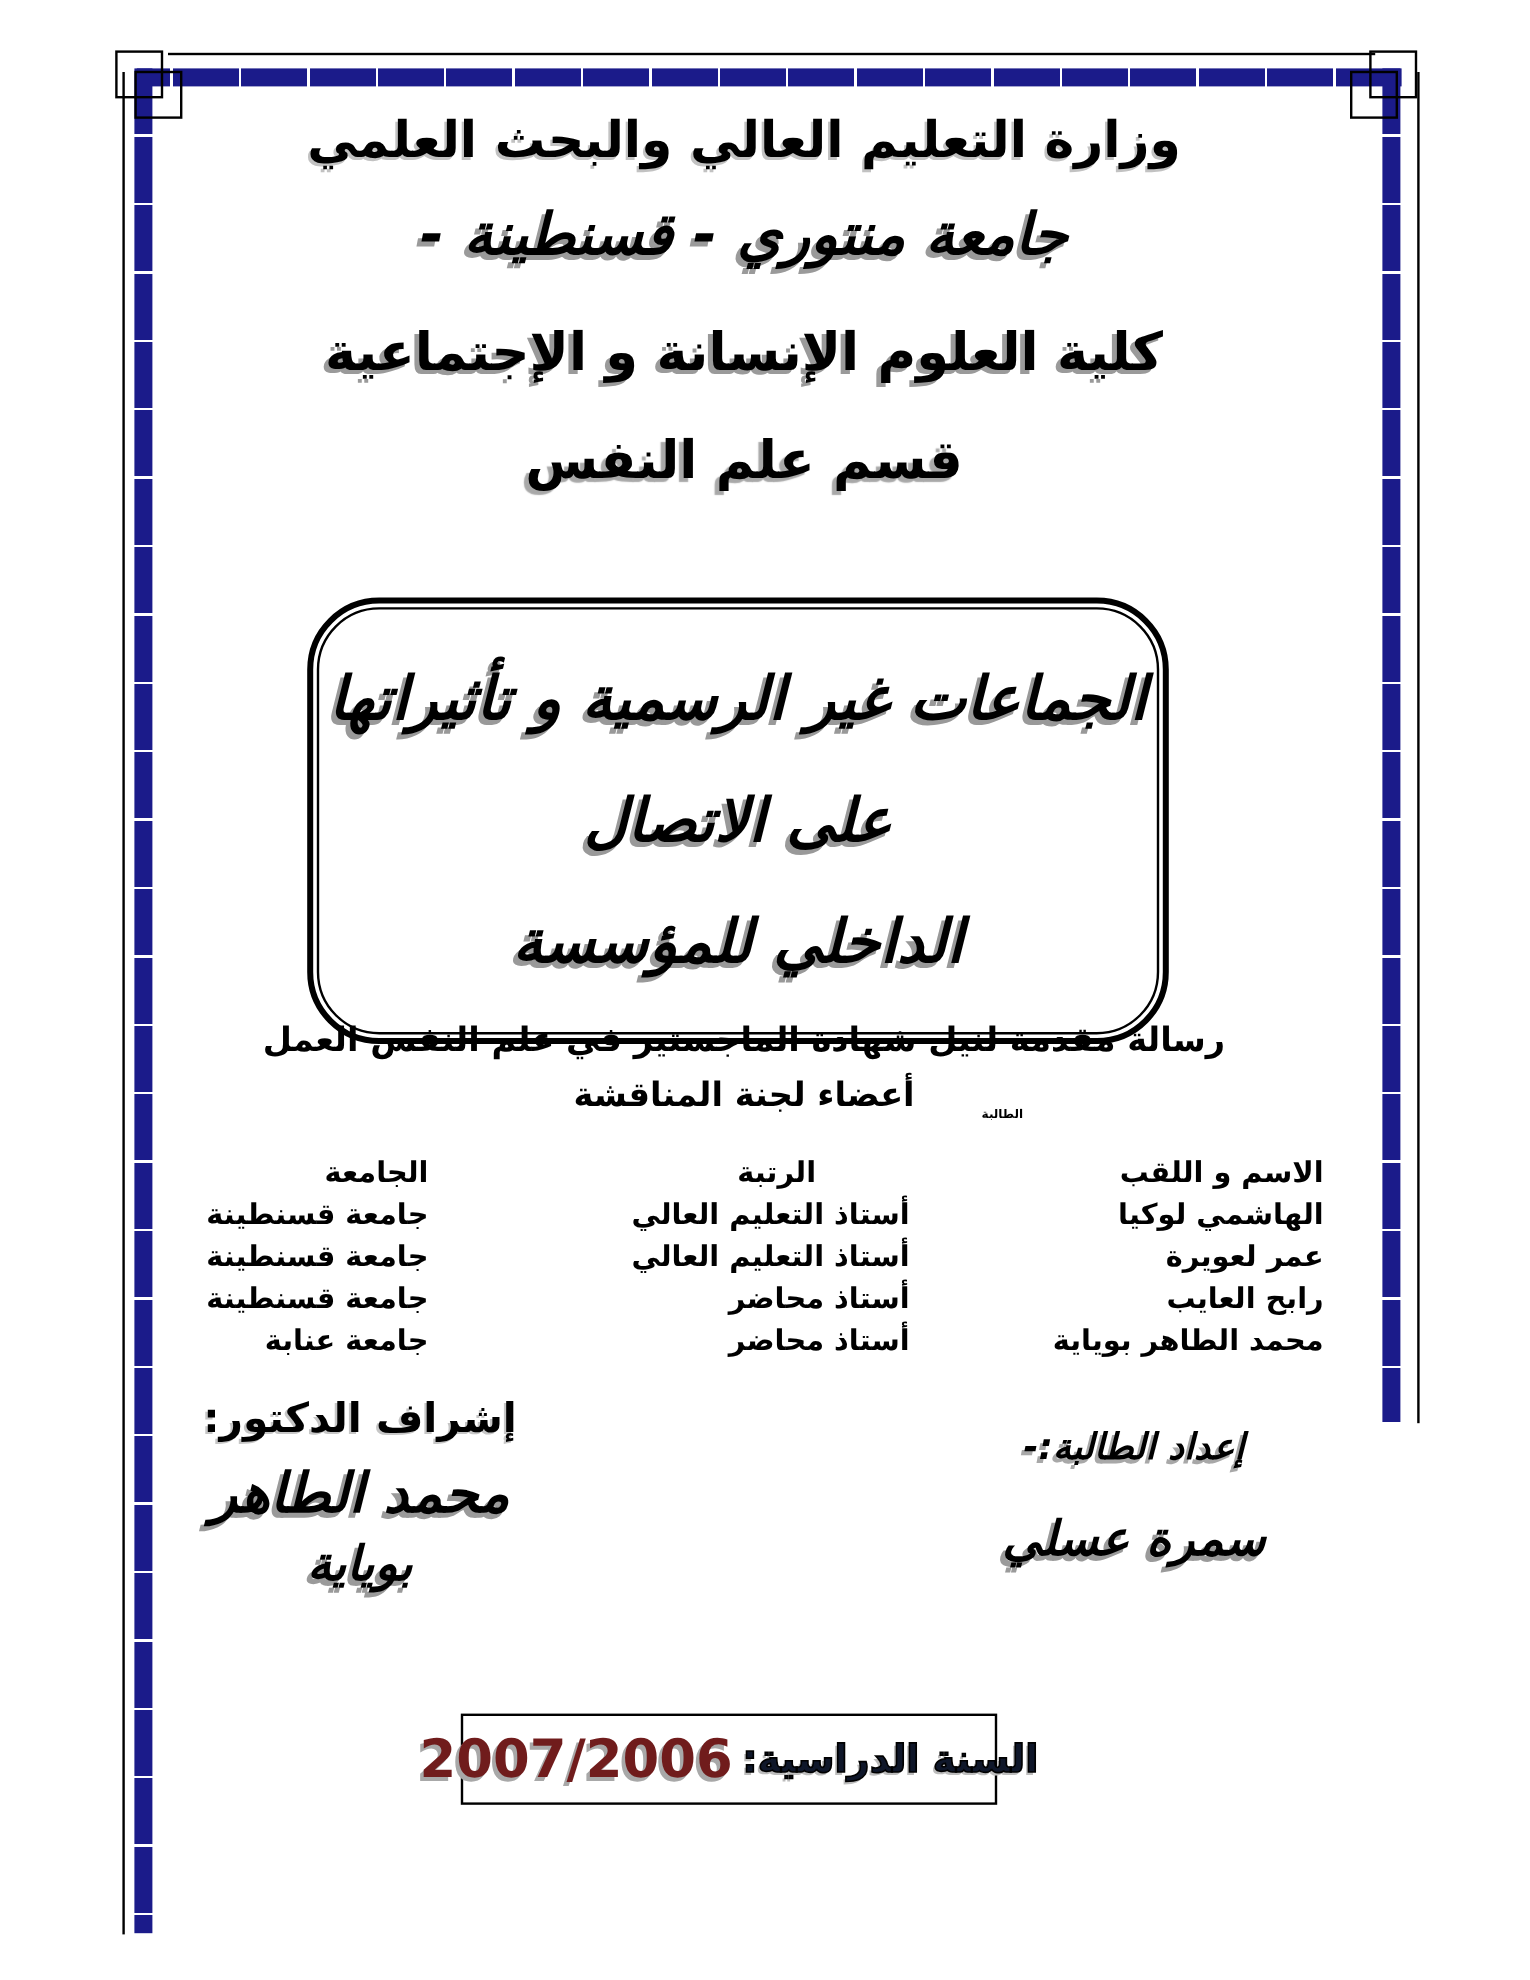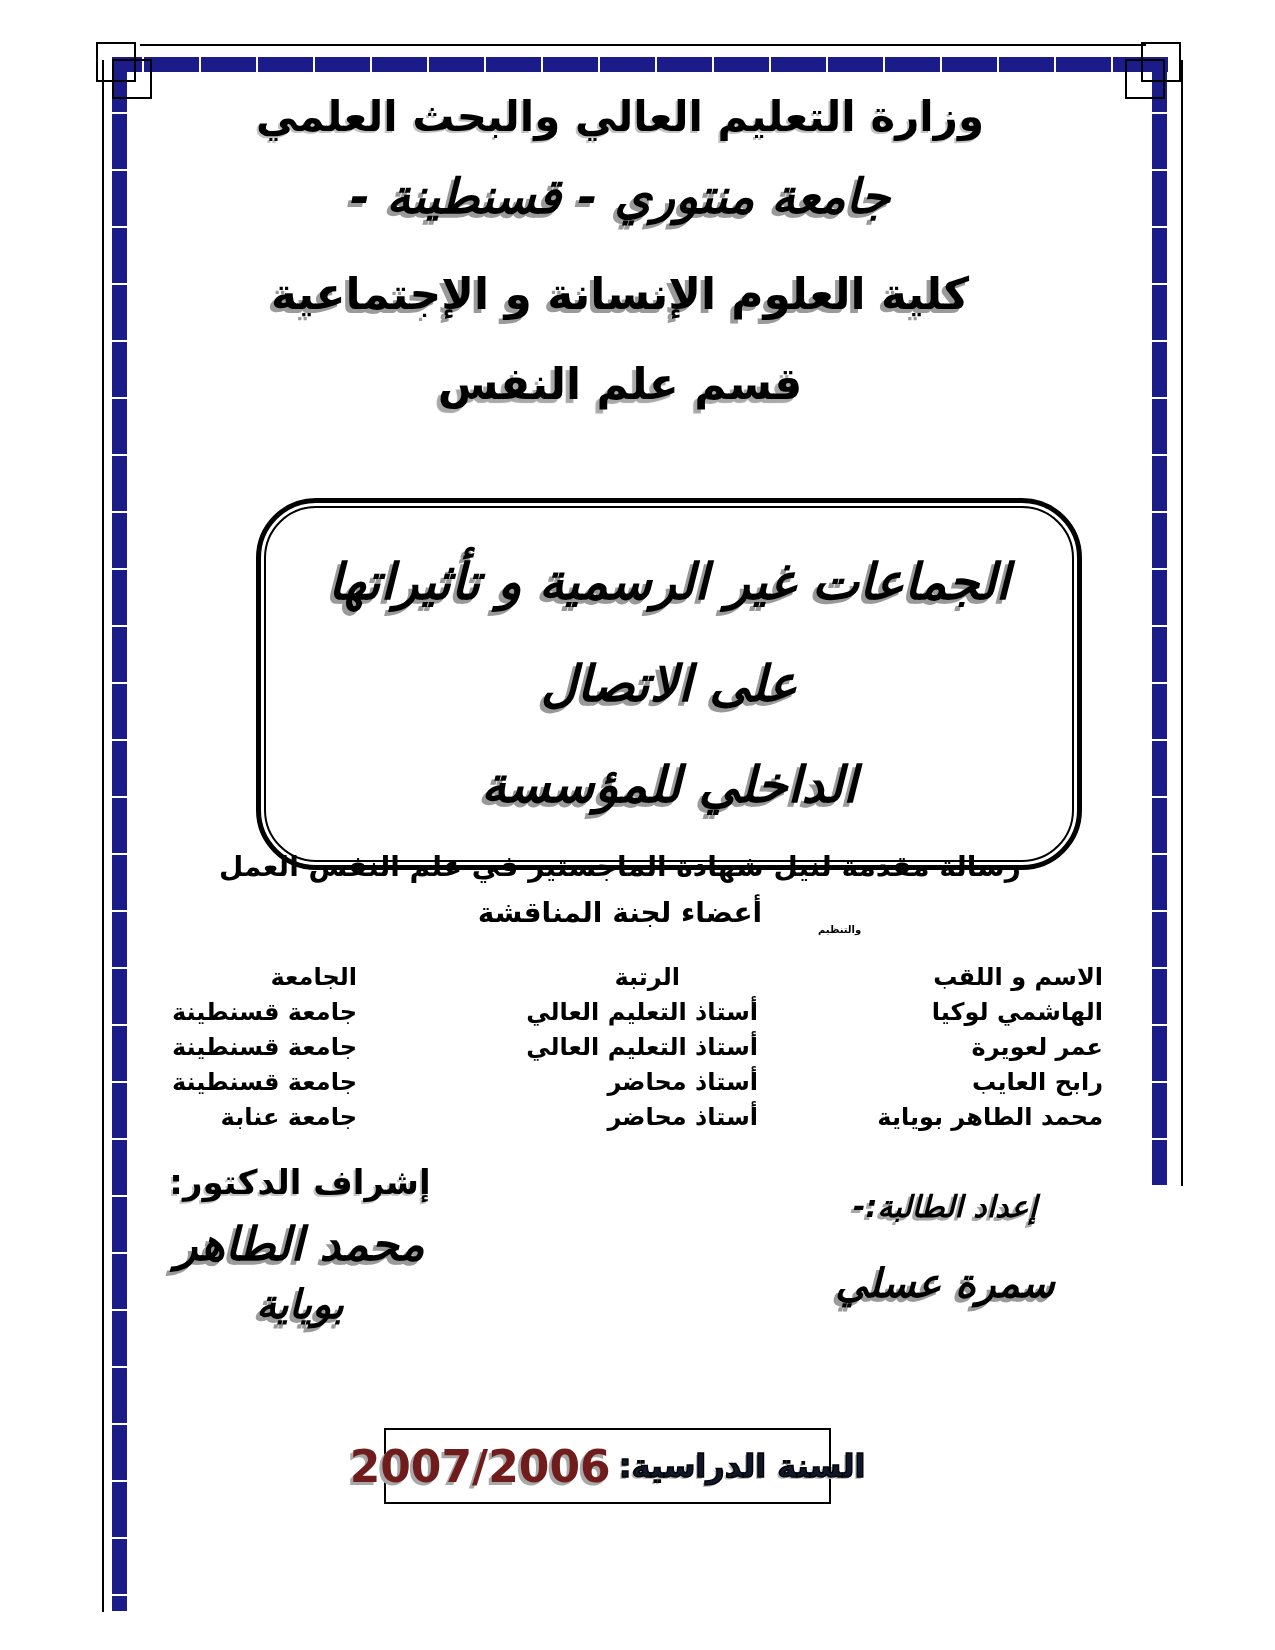--- a/index.html
+++ b/index.html
@@ -25,21 +25,21 @@
   .orn-tr-1{left:1141px;top:42px;}
   .orn-tr-2{left:1125px;top:59px;}
   
   .hline{position:absolute;left:110px;width:1020px;text-align:center;white-space:nowrap;font-weight:bold;}
   .ministry{top:92px;font-size:42px;text-shadow:-2px 2px 0 #c2c2c2;}
   .university{top:168px;font-size:48px;font-style:italic;text-shadow:-4px 4px 0 #9a9a9a;}
   .faculty{top:268px;font-size:44px;text-shadow:-4px 4px 0 #9a9a9a;}
   .department{top:358px;font-size:44px;text-shadow:-4px 4px 1px #a8a8a8;letter-spacing:2px;}
   
   .title-box{
-    position:absolute;left:256px;top:498px;width:826px;height:372px;
+    position:absolute;left:256px;top:498px;width:718px;height:372px;
     border:5px solid #000;border-radius:60px;padding:3px;box-sizing:border-box;
   }
   .title-inner{
     width:100%;height:100%;border:2px solid #000;border-radius:52px;box-sizing:border-box;
     display:flex;flex-direction:column;justify-content:space-evenly;align-items:center;
   }
   .title-line{
     font-size:50px;font-weight:bold;font-style:italic;white-space:nowrap;
     text-shadow:-4px 4px 0 #999;line-height:1.1;
   }
@@ -109,21 +109,21 @@
 
   <div class="title-box">
     <div class="title-inner">
       <div class="title-line">الجماعات غير الرسمية و تأثيراتها</div>
       <div class="title-line">على الاتصال</div>
       <div class="title-line">الداخلي للمؤسسة</div>
     </div>
   </div>
 
   <div class="note1">رسالة مقدمة لنيل شهادة الماجستير في علم النفس العمل</div>
-  <div class="tiny-frag">والتنظيم</div>
+  <div class="tiny-frag">الطالبة</div>
   <div class="note2">أعضاء لجنة المناقشة</div>
 
   <div class="committee">
     <div class="cell col-name">الاسم و اللقب</div>
     <div class="cell col-rank rank-th">الرتبة</div>
     <div class="cell col-univ">الجامعة</div>
 
     <div class="cell col-name">الهاشمي لوكيا</div>
     <div class="cell col-rank">أستاذ التعليم العالي</div>
     <div class="cell col-univ">جامعة قسنطينة</div>

